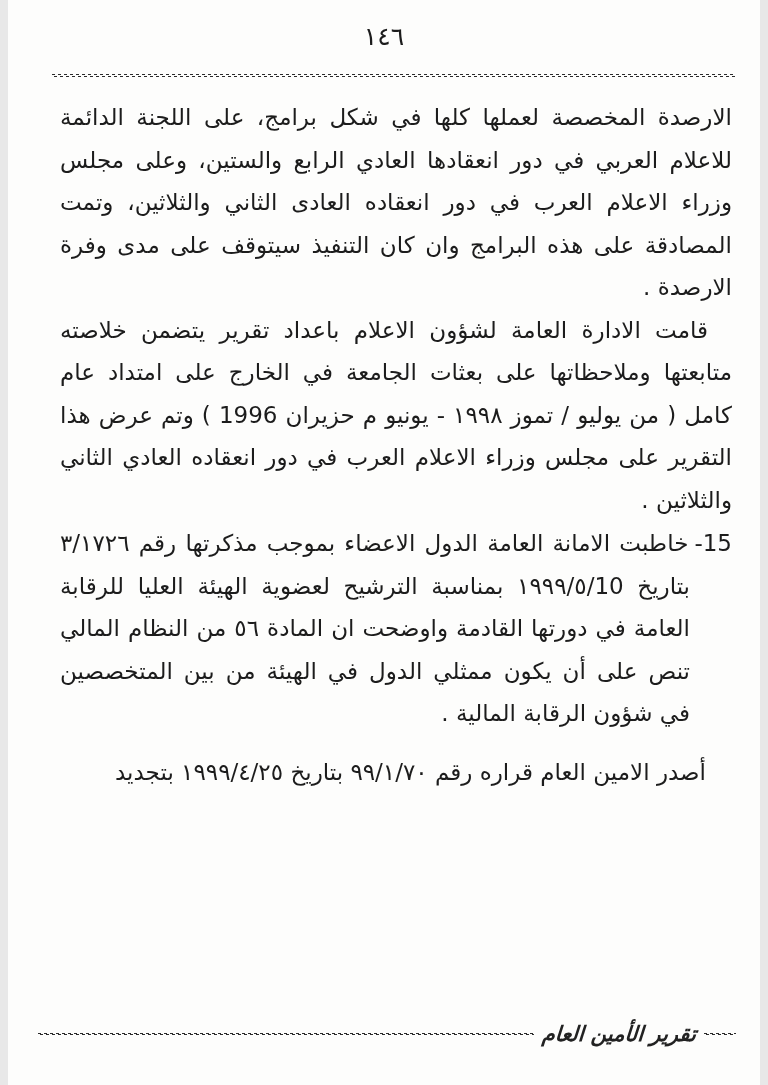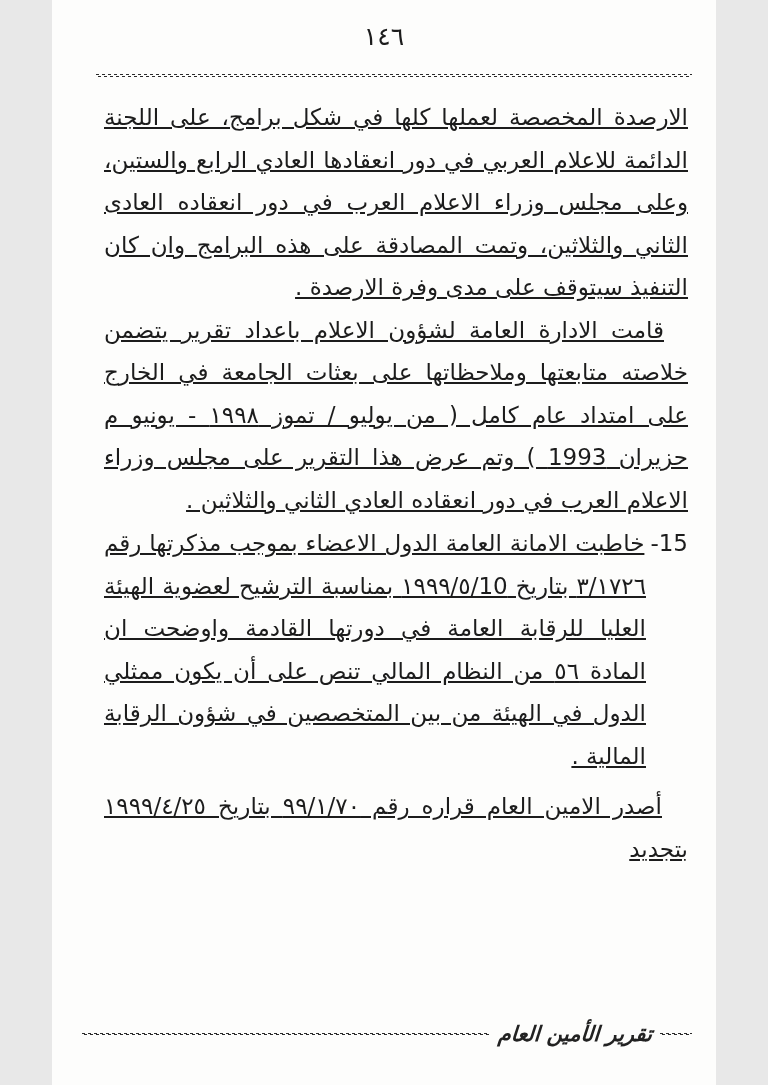--- a/index.html
+++ b/index.html
@@ -2,21 +2,21 @@
 <html lang="ar"><head>
 <meta charset="utf-8">
 <style>
   html, body {
     margin: 0;
     padding: 0;
     background: #e8e8e8;
   }
   .page {
     position: relative;
-    width: 664px;
+    width: 752px;
     height: 1085px;
     margin: 0 auto;
     background: #fdfdfc;
     color: #1c1c1c;
     font-family: "DejaVu Sans", sans-serif;
     box-sizing: border-box;
     overflow: hidden;
   }
   .page-number {
     position: absolute;
@@ -41,42 +41,41 @@
   }
   .content {
     position: absolute;
     top: 96px;
     right: 28px;
     left: 52px;
     direction: rtl;
     font-size: 23px;
     line-height: 42.5px;
     text-align: justify;
-    text-decoration: underline;
   }
   .para { margin: 0; }
   .indent { text-indent: 24px; }
   .item {
     margin: 1px 0 0 0;
     padding-right: 42px;
     text-indent: -42px;
   }
   .item .num {
     display: inline-block;
     text-indent: 0;
     margin-left: 6px;
     white-space: nowrap;
   }
   .item-317 { margin-top: 24px; }
   .underlined {
     text-decoration: underline;
     text-decoration-thickness: 1.5px;
     text-underline-offset: 8px;
   }
-  .closing { margin-top: 8px; text-indent: 26px; }
+  .closing { margin-top: 16px; text-indent: 26px; }
   .footer {
     position: absolute;
     left: 30px;
     right: 24px;
     top: 1022px;
     direction: rtl;
     display: flex;
     align-items: center;
     gap: 8px;
   }
@@ -102,21 +101,21 @@
 <div class="page">
 
   <div class="page-number">١٤٦</div>
 
   <div class="rule top-rule"></div>
 
   <div class="content">
 
     <p class="para">الارصدة المخصصة لعملها كلها في شكل برامج، على اللجنة الدائمة للاعلام العربي في دور انعقادها العادي الرابع والستين، وعلى مجلس وزراء الاعلام العرب في دور انعقاده العادى الثاني والثلاثين، وتمت المصادقة على هذه البرامج وان كان التنفيذ سيتوقف على مدى وفرة الارصدة .</p>
 
-    <p class="para indent">قامت الادارة العامة لشؤون الاعلام باعداد تقرير يتضمن خلاصته متابعتها وملاحظاتها على بعثات الجامعة في الخارج على امتداد عام كامل ( من يوليو / تموز ١٩٩٨ - يونيو م حزيران 1993 ) وتم عرض هذا التقرير على مجلس وزراء الاعلام العرب في دور انعقاده العادي الثاني والثلاثين .</p>
+    <p class="para indent">قامت الادارة العامة لشؤون الاعلام باعداد تقرير يتضمن خلاصته متابعتها وملاحظاتها على بعثات الجامعة في الخارج على امتداد عام كامل ( من يوليو / تموز ١٩٩٨ - يونيو م حزيران 1996 ) وتم عرض هذا التقرير على مجلس وزراء الاعلام العرب في دور انعقاده العادي الثاني والثلاثين .</p>
 
 
     <div class="item">
       <span class="num">15-</span><span>خاطبت الامانة العامة الدول الاعضاء بموجب مذكرتها رقم ٣/١٧٢٦ بتاريخ ١٩٩٩/٥/10 بمناسبة الترشيح لعضوية الهيئة العليا للرقابة العامة في دورتها القادمة واوضحت ان المادة ٥٦ من النظام المالي تنص على أن يكون ممثلي الدول في الهيئة من بين المتخصصين في شؤون الرقابة المالية .</span>
     </div>
 
 
     <p class="para closing">أصدر الامين العام قراره رقم ٩٩/١/٧٠ بتاريخ ١٩٩٩/٤/٢٥ بتجديد</p>
 
   </div>

